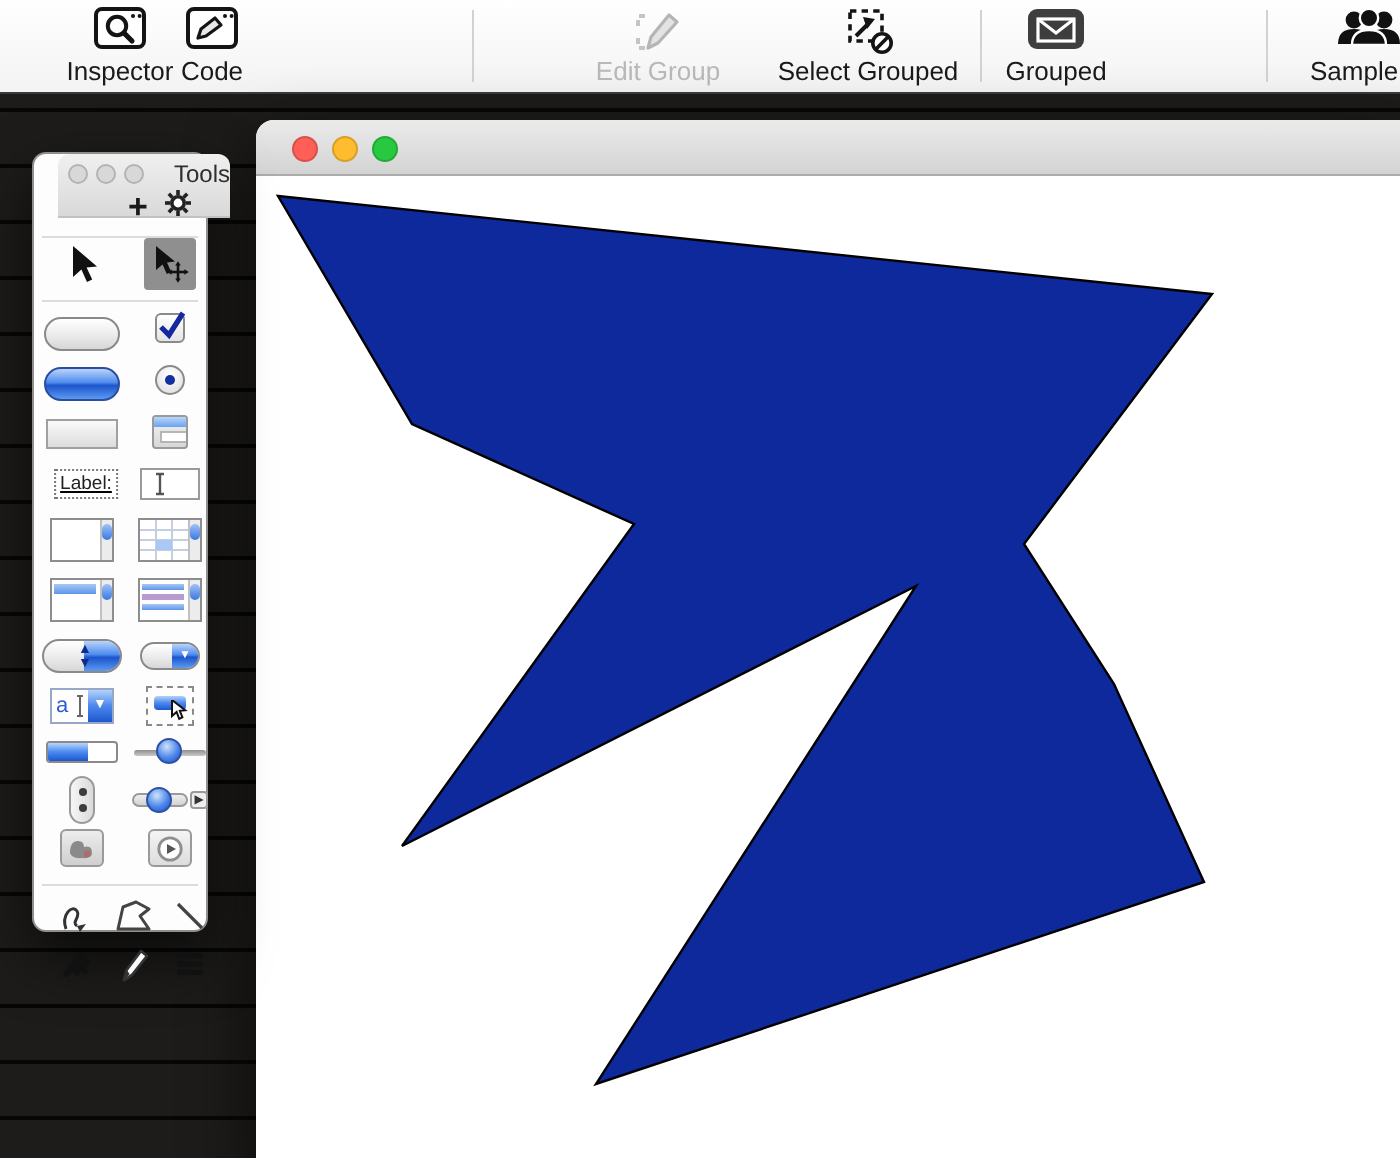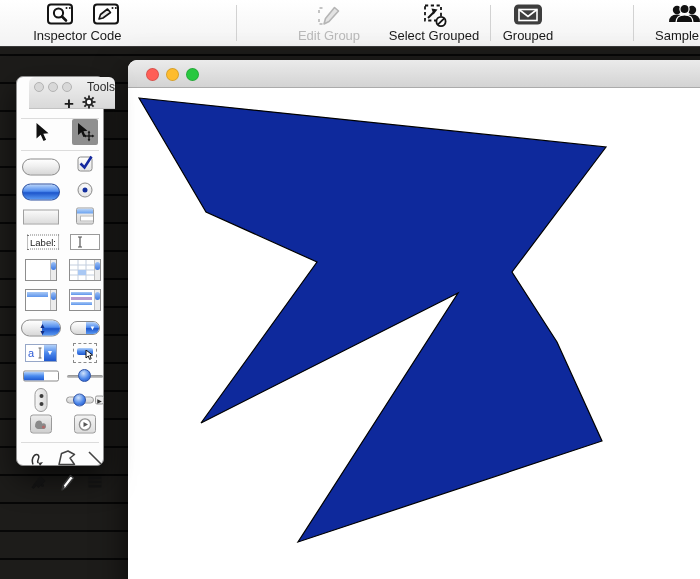--- a/index.html
+++ b/index.html
@@ -281,21 +281,21 @@
         <div class="radio"></div>
       </div>
 
     <div class="pal-el" style="left:24px;top:140px;">
         <div class="rectbtn"></div>
       </div>
     <div class="pal-el" style="left:68px;top:139px;">
         <div class="tray"></div>
       </div>
 
-    <div class="pal-el" style="left:26px;top:165px;">
+    <div class="pal-el" style="left:26px;top:165px;text-decoration:underline;">
         <div class="lblchip">Label:</div>
       </div>
     <div class="pal-el" style="left:68px;top:165px;">
       <div class="tentry">
         <svg width="8" height="12" viewBox="0 0 8 12" style="position:absolute;left:5px;top:1px;">
             <line x1="4" y1="1" x2="4" y2="11" stroke="#555" stroke-width="1.2"></line>
             <path d="M2 1 H6 M2 11 H6" stroke="#555" stroke-width="1.2"></path>
           </svg>
       </div>
     </div>

